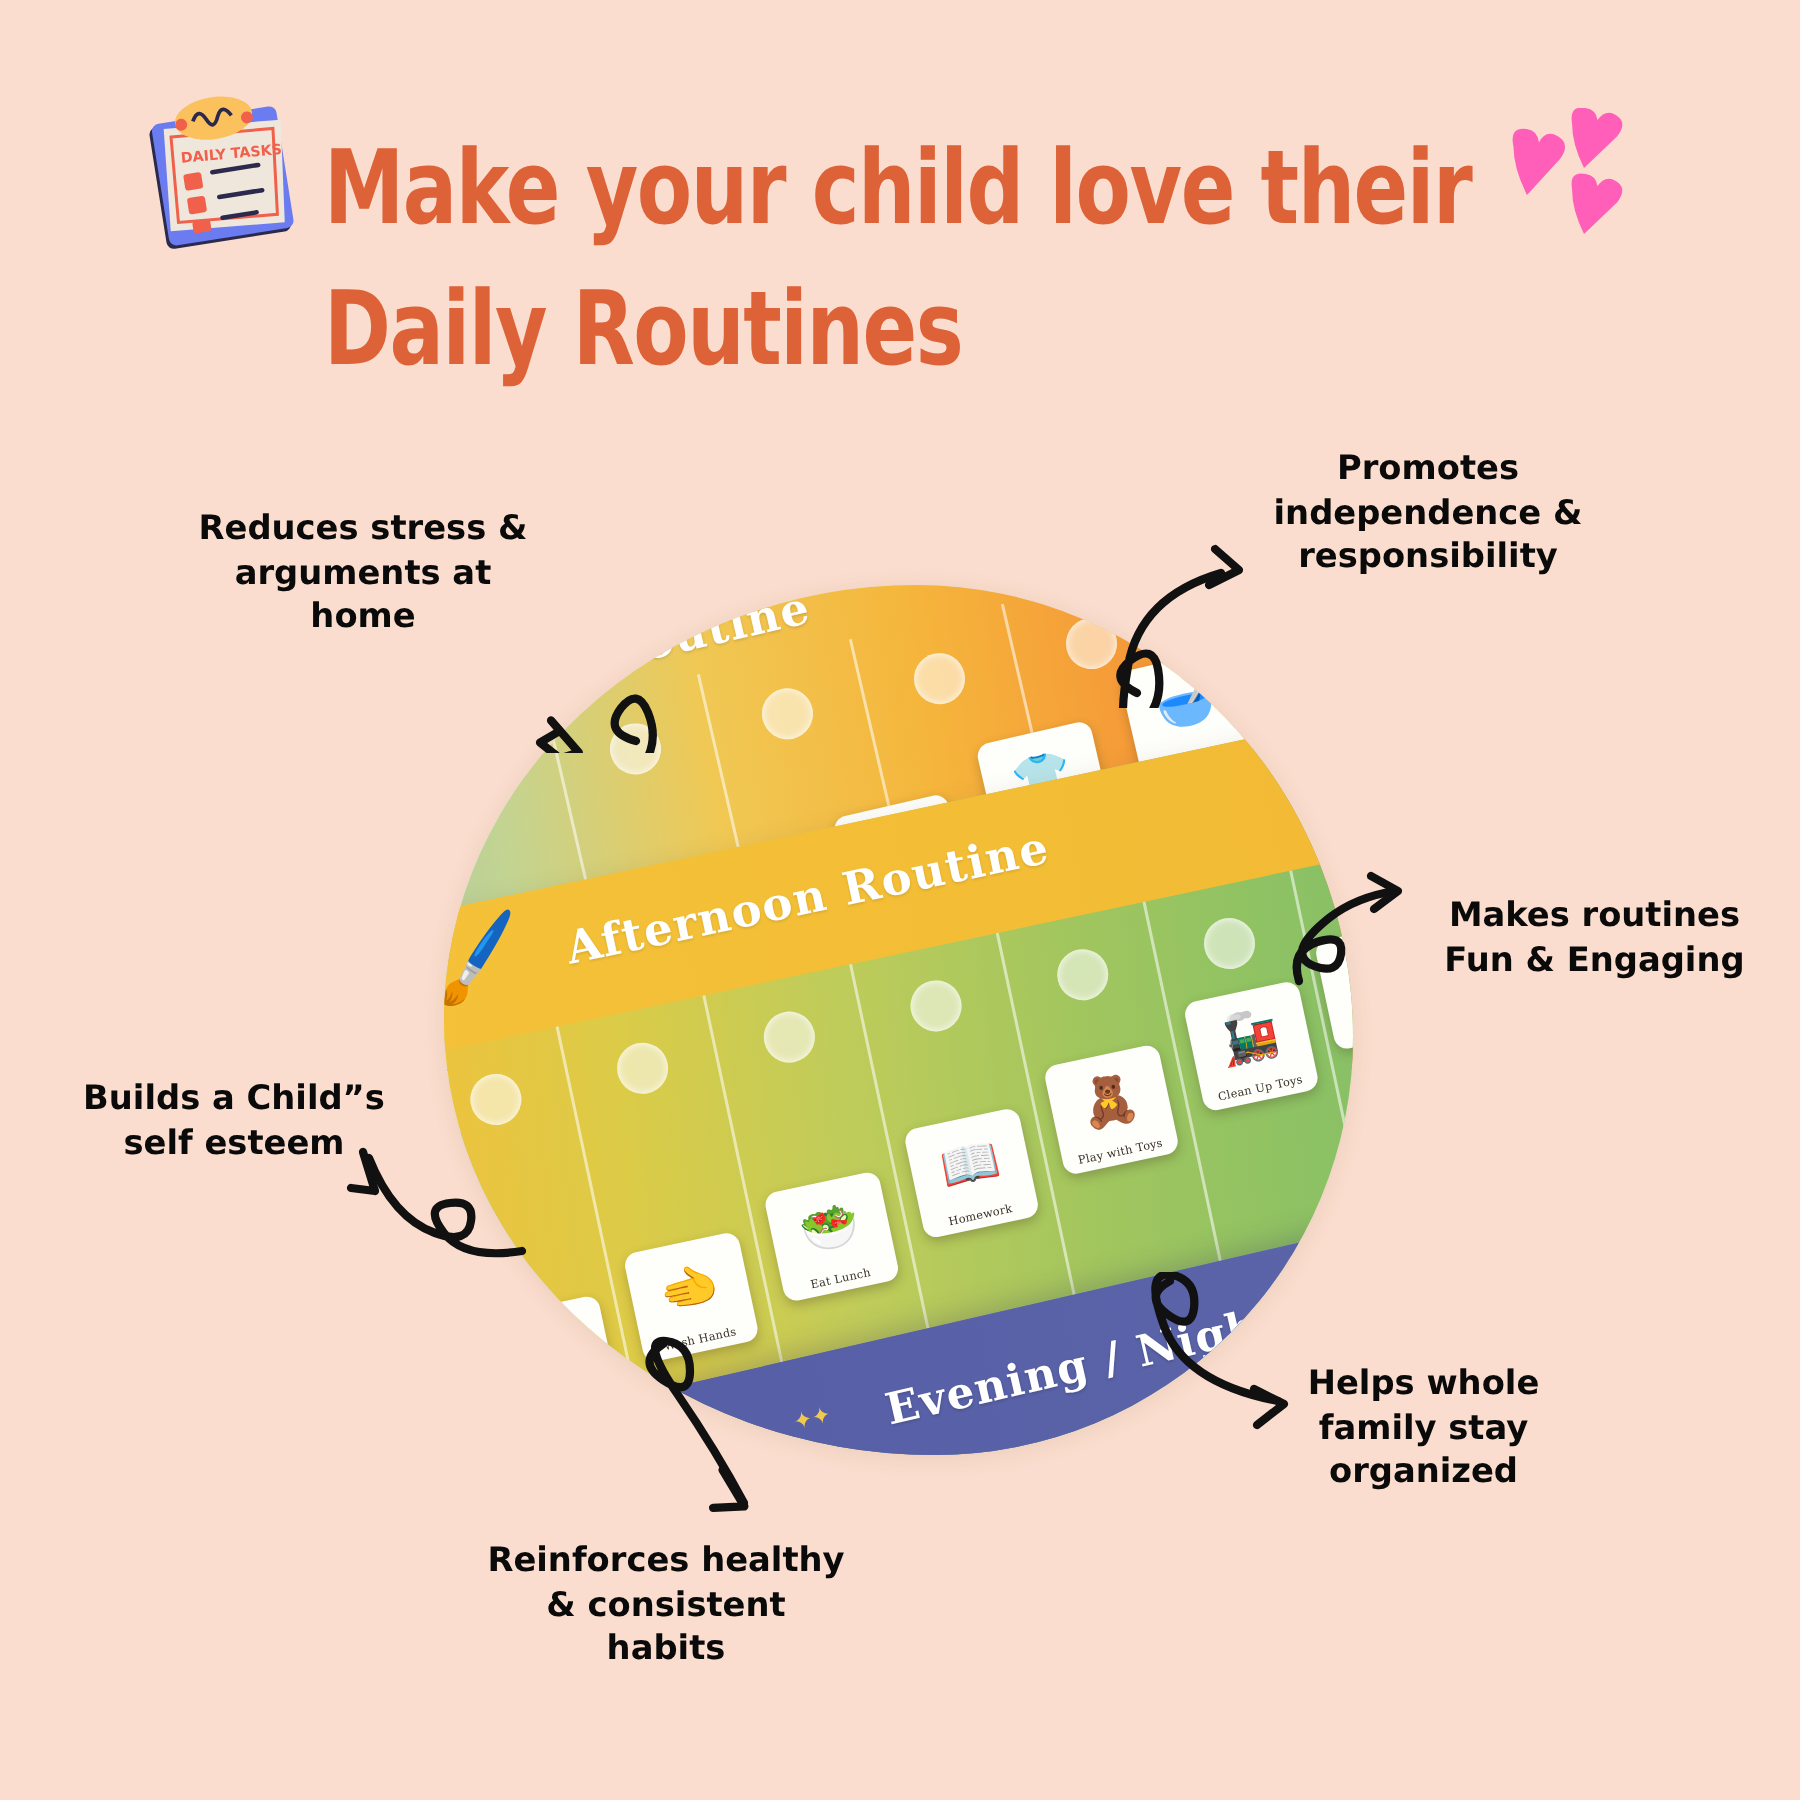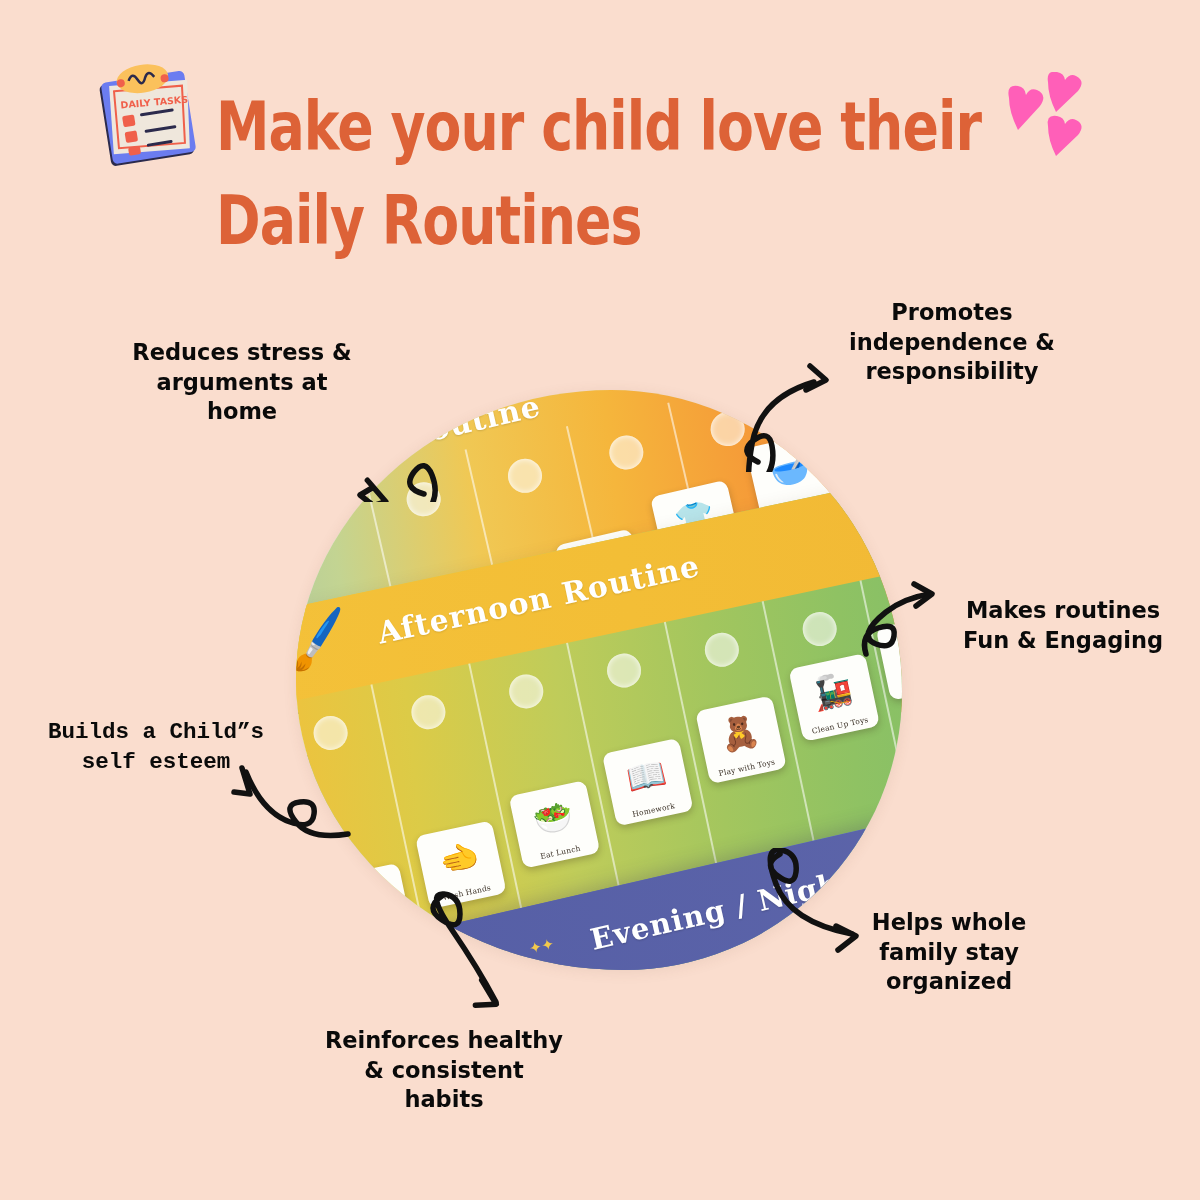--- a/index.html
+++ b/index.html
@@ -158,21 +158,21 @@
     color:#0A0A0A;
     font-family:"DejaVu Sans", sans-serif;
     font-size:22.5px;
     font-weight:600;
     line-height:1.32;
     text-align:center;
   }
   #callout-stress      { left:98px;  top:338px; width:288px; }
   #callout-independence{ left:818px; top:298px; width:268px; }
   #callout-fun         { left:938px; top:596px; width:250px; }
-  #callout-esteem      { left:34px;  top:718px; width:244px;font-family:Liberation Mono, monospace; }
+  #callout-esteem      { left:34px;  top:718px; width:244px; }
   #callout-organized   { left:848px; top:908px; width:202px; }
   #callout-habits      { left:308px; top:1026px;width:272px; }
 
   .arrow { position:absolute; pointer-events:none; }
 </style>
 </head>
 <body>
 
 <div id="header">
 

